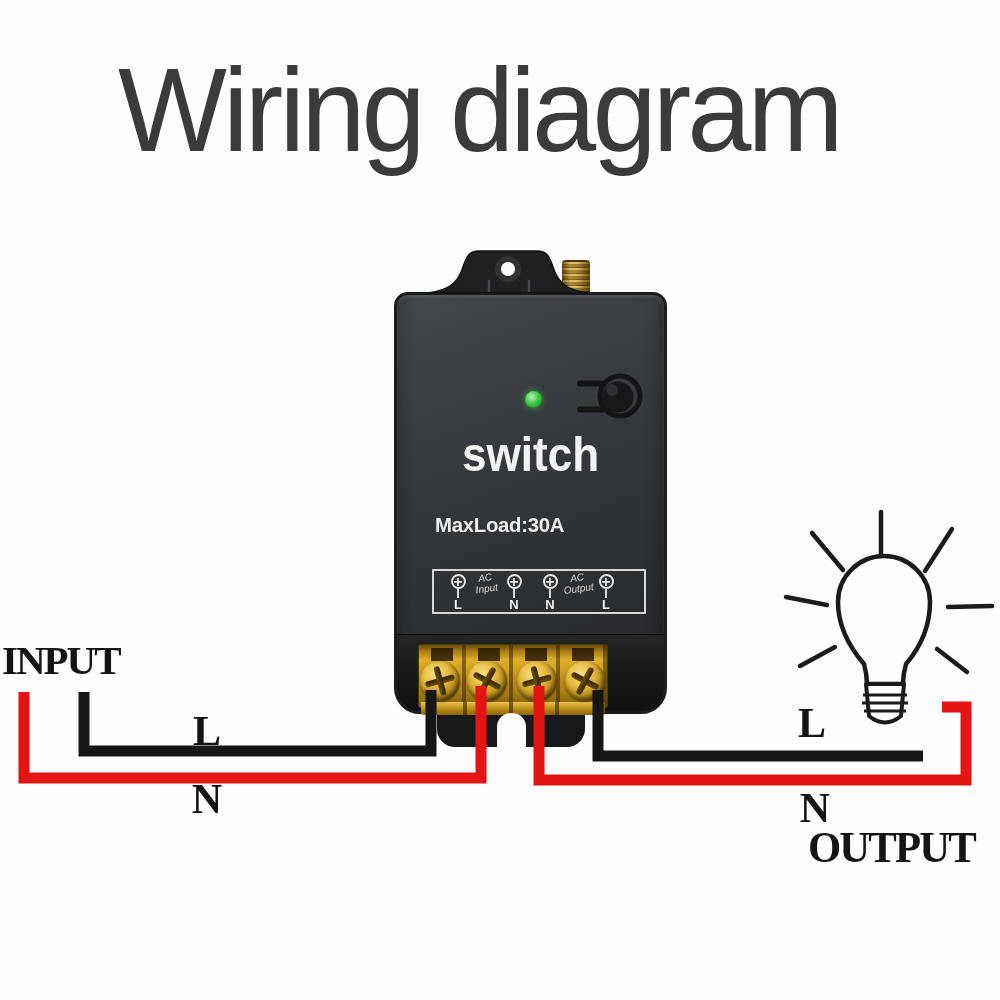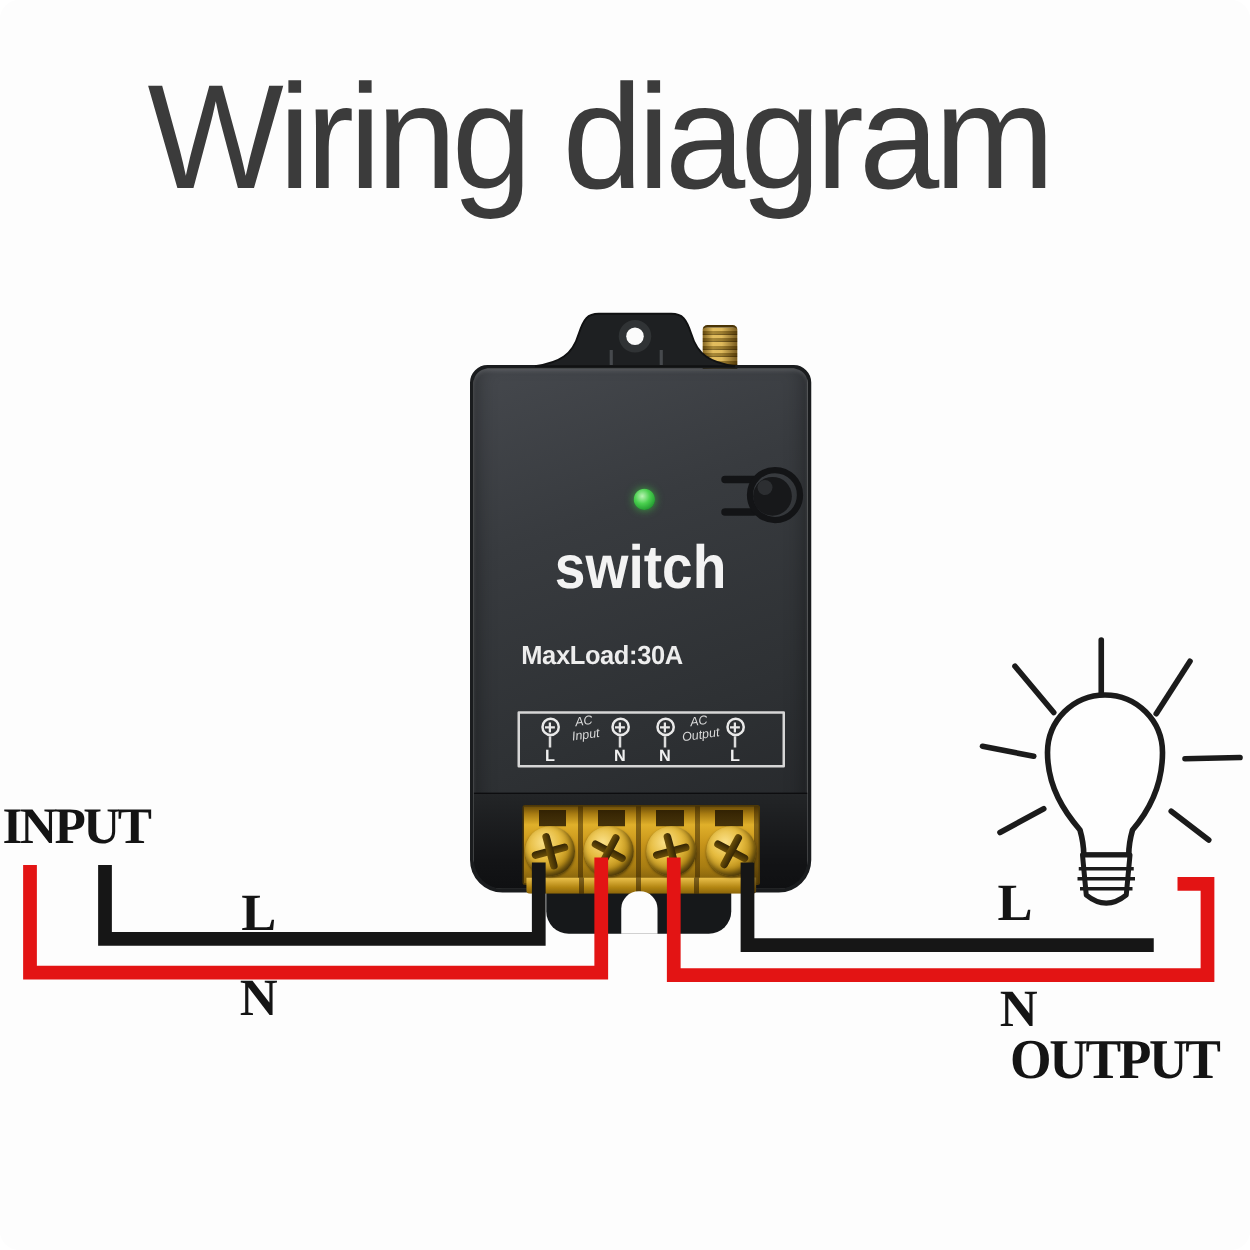--- a/index.html
+++ b/index.html
@@ -21,21 +21,21 @@
   
   .antenna{
     left:562px;top:260px;width:28px;height:34px;z-index:1;
     border-radius:4px 4px 1px 1px;
     background:
       linear-gradient(90deg,rgba(60,38,0,.55),rgba(255,230,150,.25) 30%,rgba(255,240,180,.15) 55%,rgba(50,30,0,.6)),
       repeating-linear-gradient(180deg,#d9b04c 0 2.5px,#8a6818 2.5px 5px,#5c4208 5px 6px);
     border-top:2px solid #4a3405;
   }
   .device-body{
-    left:376px;top:292px;width:273px;height:422px;z-index:2;
+    left:394px;top:292px;width:273px;height:422px;z-index:2;
     border-radius:14px 14px 26px 26px;
     background:linear-gradient(160deg,#45484d 0%,#383b3f 30%,#2e3134 65%,#232528 100%);
     border:3px solid #1a1c1e;box-sizing:border-box;
     box-shadow:inset 0 2px 3px rgba(255,255,255,.12), inset 0 -10px 18px rgba(0,0,0,.45);
   }
   .device-footer{
     left:0;right:0;bottom:0;height:76px;
     border-radius:0 0 23px 23px;
     background:linear-gradient(180deg,#232527,#131416 70%,#0f1012);
     border-top:1px solid rgba(0,0,0,.6);

